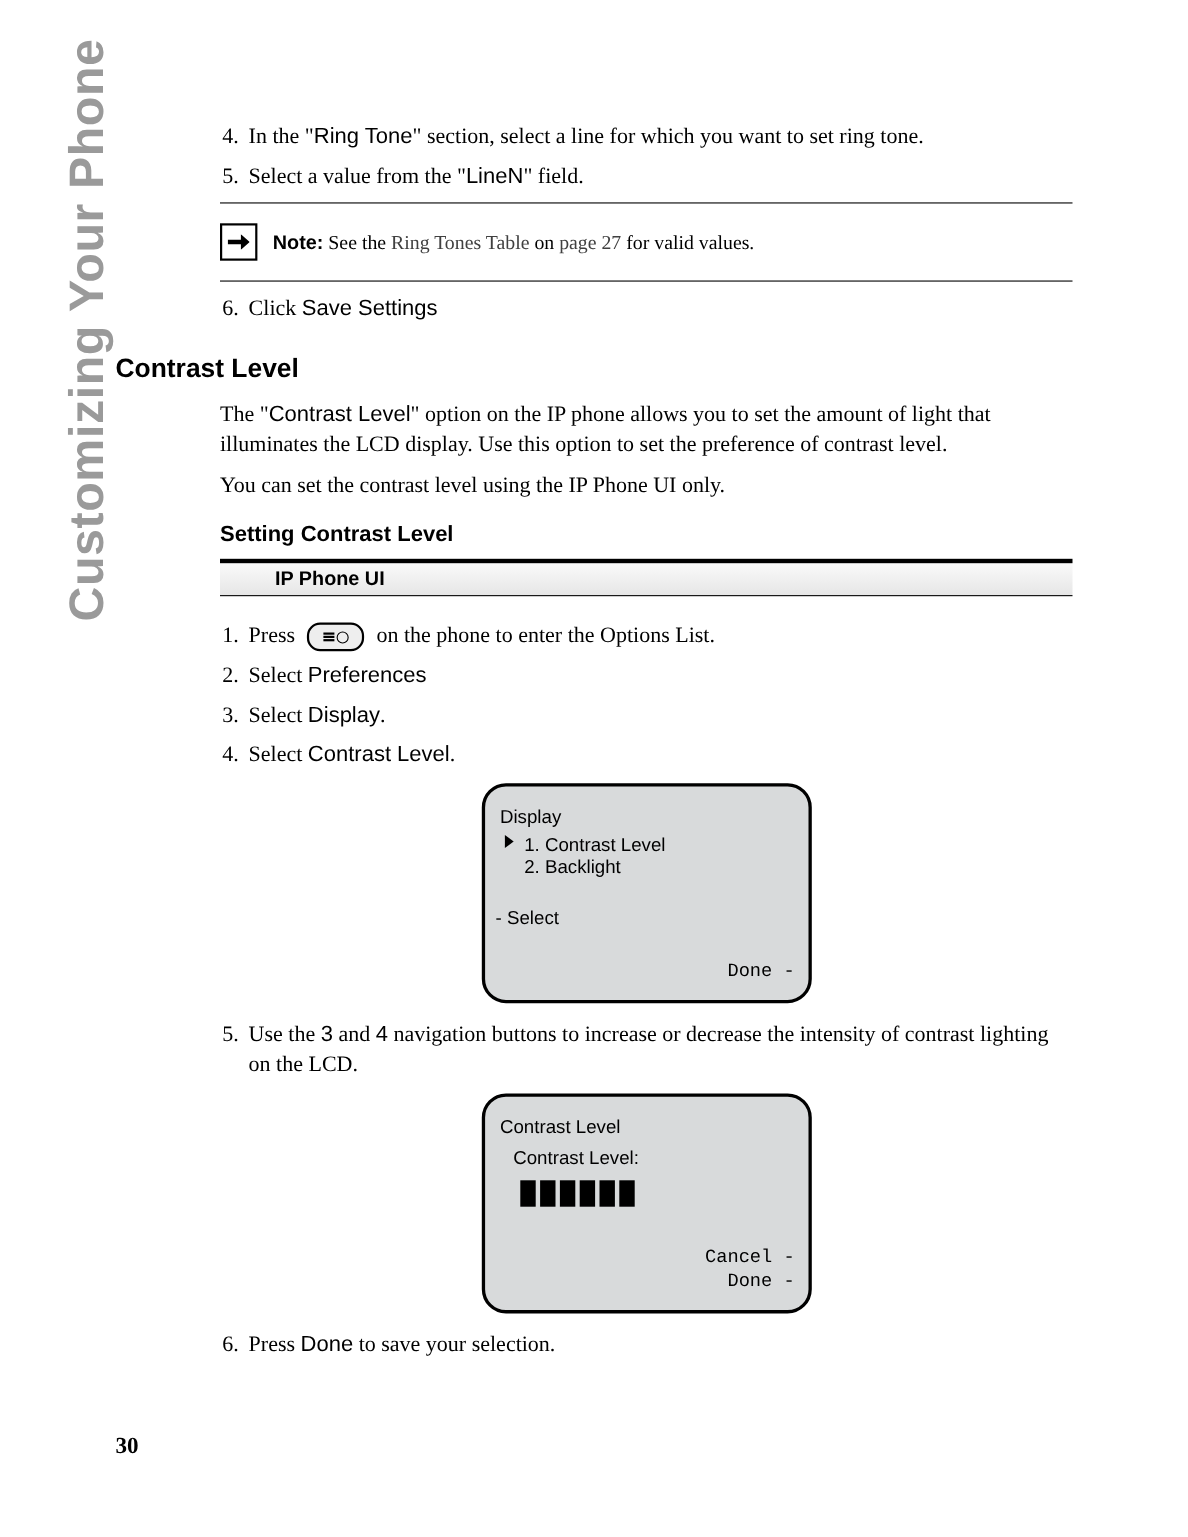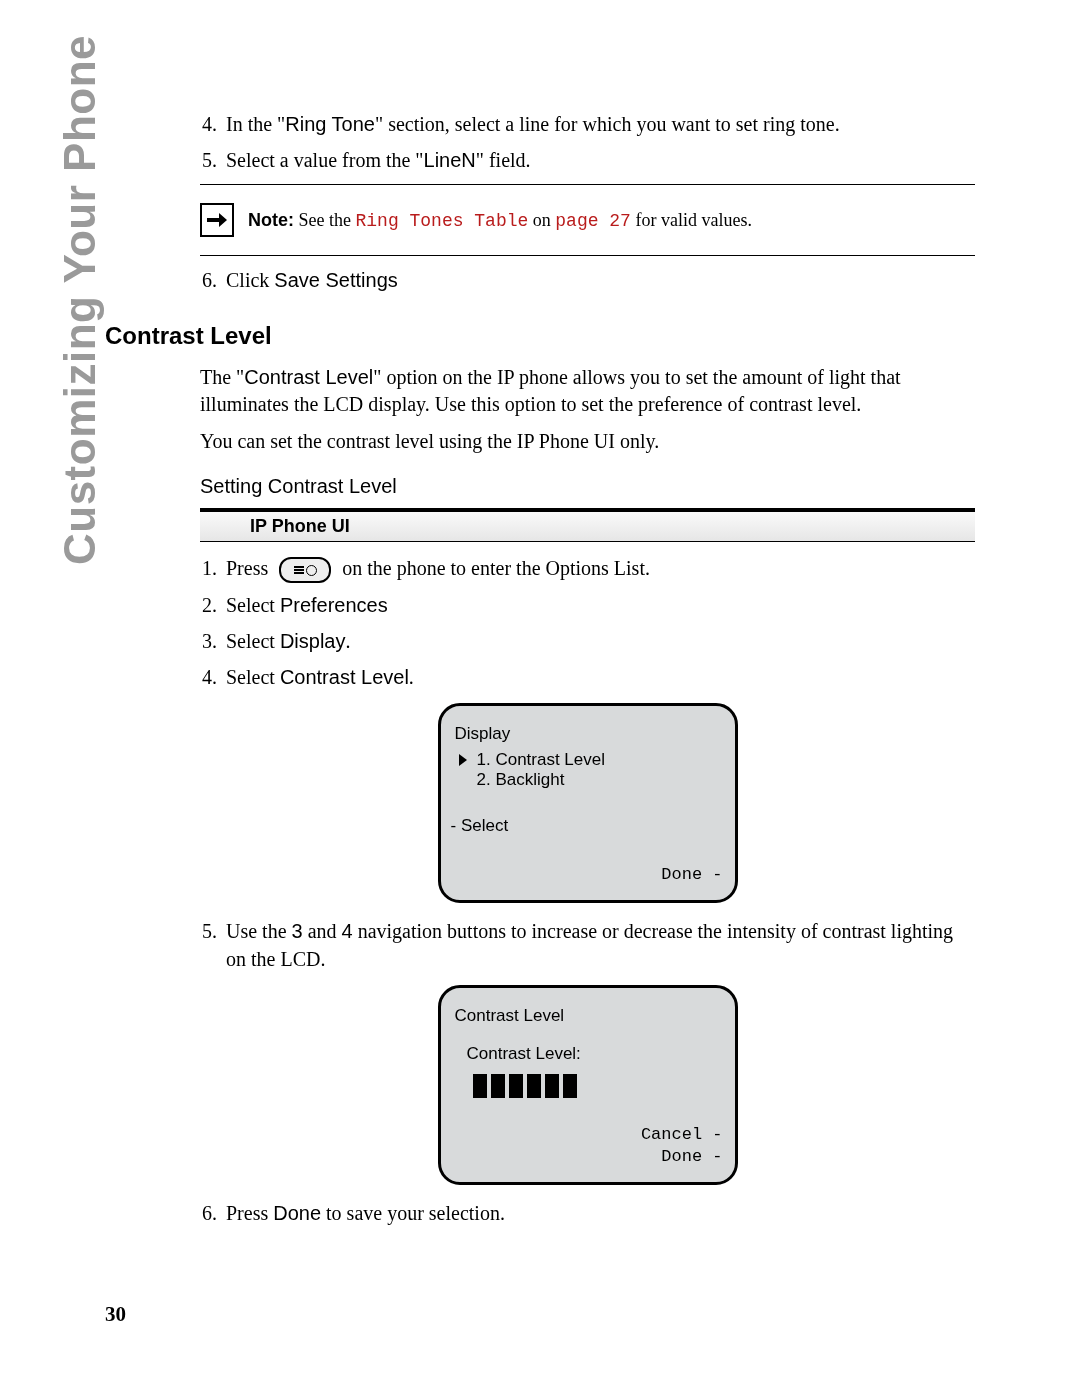--- a/index.html
+++ b/index.html
@@ -72,35 +72,34 @@
     border: 2px solid #000;
     display: flex;
     align-items: center;
     justify-content: center;
     flex: 0 0 auto;
   }
   .note-text {
     font-size: 18px;
   }
   .link {
-    color: #b91c1c;
+    color: #404040;
     text-decoration: none;
     cursor: pointer;
-    font-family: Liberation Mono, monospace;
   }
   h2.section {
     font-family: Arial, Helvetica, sans-serif;
     font-size: 24px;
     font-weight: 700;
     margin: 28px 0 14px 0;
   }
   h3.subsection {
     font-family: Arial, Helvetica, sans-serif;
     font-size: 20px;
-    font-weight: 400;
+    font-weight: 700;
     margin: 20px 0 10px 0;
   }
   .ui-bar {
     border-top: 4px solid #000;
     border-bottom: 1px solid #000;
     background: linear-gradient(#fafafa, #e6e6e6);
     padding: 4px 0 4px 50px;
     font-family: Arial, Helvetica, sans-serif;
     font-size: 18px;
     font-weight: 700;
@@ -117,21 +116,20 @@
     font-family: Arial, Helvetica, sans-serif;
     font-size: 17px;
     color: #000;
     position: relative;
   }
   .lcd .title {
     margin-bottom: 6px;
   }
   .lcd .row {
     display: flex;
-    align-items: center;
     gap: 6px;
     padding-left: 4px;
   }
   .tri {
     width: 0;
     height: 0;
     border-top: 6px solid transparent;
     border-bottom: 6px solid transparent;
     border-left: 8px solid #000;
     margin-right: 4px;
@@ -251,21 +249,21 @@
     <div class="body-indent">
       <p class="p">
         <span>The "</span><span class="sans">Contrast Level</span><span>" option on the IP phone allows you to set the amount of light that illuminates the LCD display. Use this option to set the preference of contrast level.</span>
       </p>
       <p class="p">You can set the contrast level using the IP Phone UI only.</p>
 
       <h3 class="subsection">Setting Contrast Level</h3>
 
       <div class="ui-bar">IP Phone UI</div>
 
-      <ol class="ol" style="margin-top:12px">
+      <ol class="ol" style="margin-top:22px">
         <li>
           <span>Press </span><span class="options-button">
               <span class="inner">
                 <span class="bars3">
                   <span></span>
                   <span></span>
                   <span></span>
                 </span>
                 <span class="gear"></span>
               </span>
@@ -298,21 +296,21 @@
       </div>
 
       <ol class="ol" start="5">
         <li>
           <span>Use the </span><span class="sans">3</span><span> and </span><span class="sans">4</span><span> navigation buttons to increase or decrease the intensity of contrast lighting on the LCD.</span>
         </li>
       </ol>
 
       <div class="lcd">
         <div class="title">Contrast Level</div>
-        <div style="padding-left:12px; margin-top:18px">Contrast Level:</div>
+        <div style="padding-left:12px; margin-top:8px">Contrast Level:</div>
         <div class="bars">
           <span></span>
             <span></span>
             <span></span>
             <span></span>
             <span></span>
             <span></span>
         </div>
         <div class="br-stack">
           <div>Cancel -</div>

